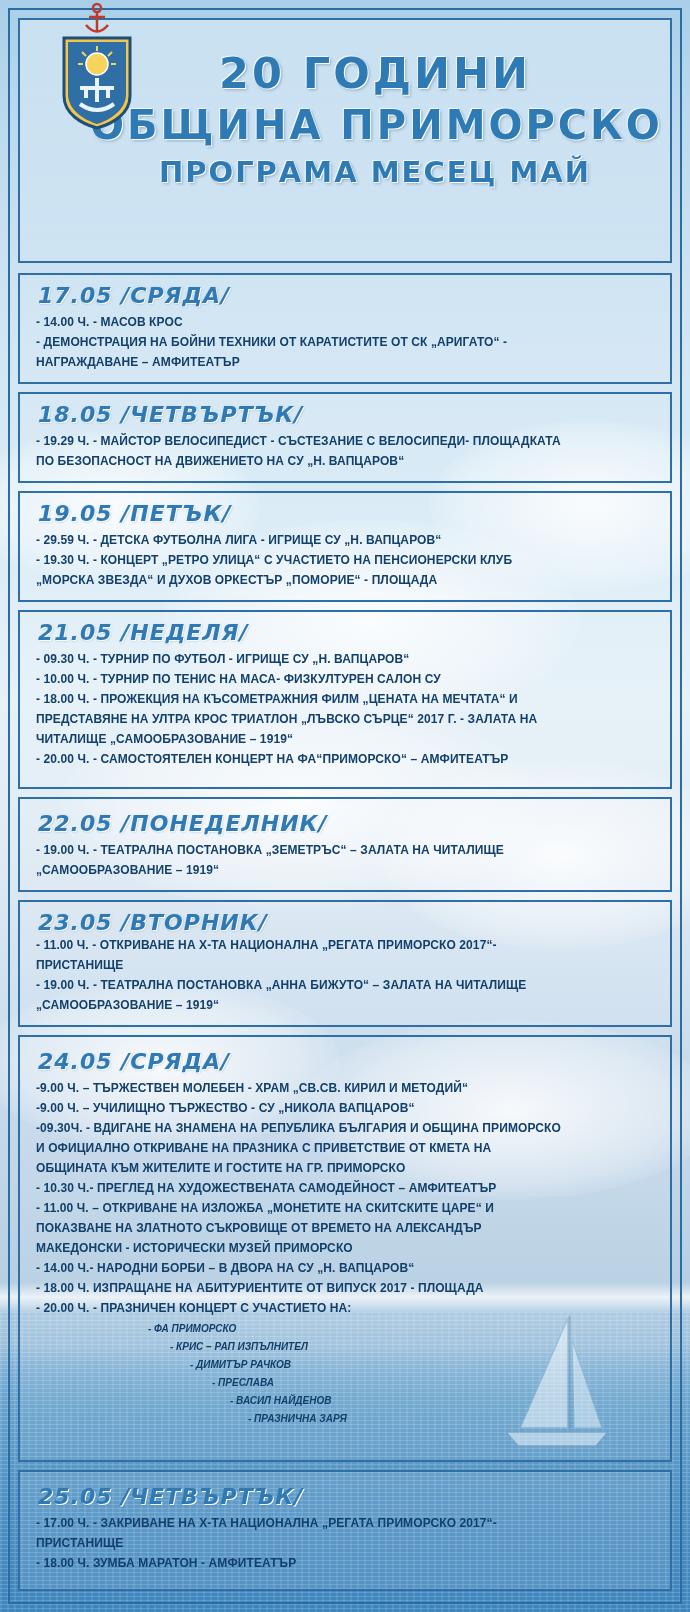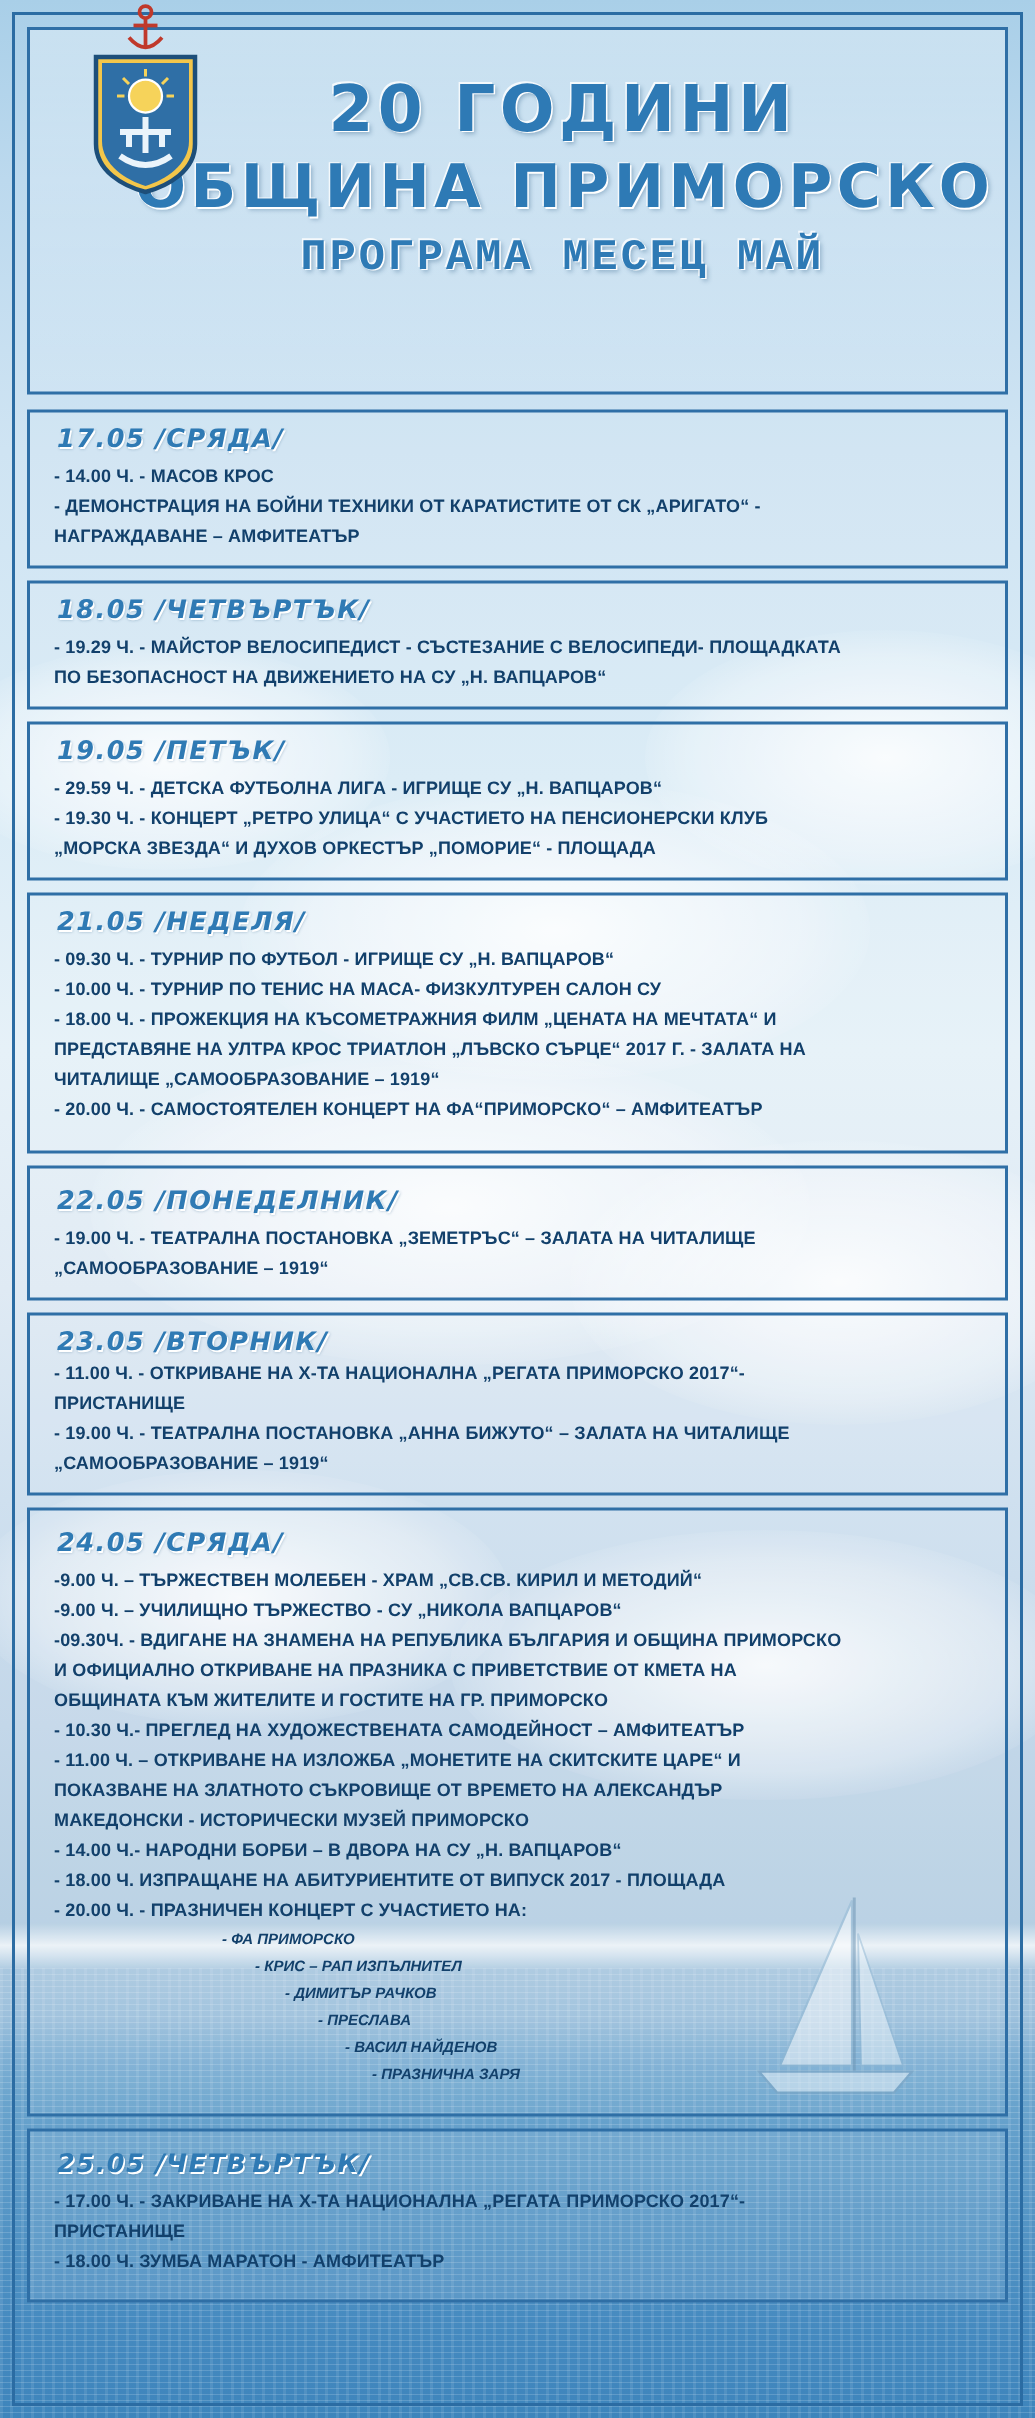--- a/index.html
+++ b/index.html
@@ -100,37 +100,37 @@
     letter-spacing: 3px;
     text-shadow:
       1px 1px 0 #ffffff,
       -1px -1px 0 rgba(255,255,255,.8),
       2px 2px 3px rgba(40,90,130,.35);
     font-family: "DejaVu Sans", sans-serif;
     white-space: nowrap;
   }
   .t-line1 { font-size: 43px; line-height: 54px; margin-top: 16px; }
   .t-line2 { font-size: 40px; line-height: 50px; }
-  .t-line3 { font-size: 29px; line-height: 44px; letter-spacing: 2px; font-family: Liberation Mono, monospace; }
+  .t-line3 { font-size: 29px; line-height: 44px; letter-spacing: 2px; }
 
   
   .days {
     position: relative;
     margin: 10px 18px 0 18px;
   }
   .day {
     border: 2px solid #2f6fa6;
     margin-bottom: 8px;
     padding: 6px 10px 8px 10px;
     background: rgba(255,255,255,0.07);
   }
   .day-title {
     font-family: "DejaVu Sans", sans-serif;
     font-weight: bold;
-    font-size: 17px;
+    font-size: 22px;
     letter-spacing: 1px;
     color: #2f7ab4;
     text-shadow: 1px 1px 0 #fff, 1px 1px 2px rgba(40,90,130,.4);
     margin: 2px 0 6px 8px;
     font-style: italic;
   }
   .ev {
     font-size: 12px;
     font-weight: bold;
     color: #12406b;
@@ -258,21 +258,21 @@
   </div>
 
   <div class="day">
     <div class="day-title" style="margin-bottom:2px;">23.05 /ВТОРНИК/</div>
     <div class="ev">- 11.00 Ч. -  ОТКРИВАНЕ НА Х-ТА НАЦИОНАЛНА „РЕГАТА ПРИМОРСКО 2017“-</div>
     <div class="ev">ПРИСТАНИЩЕ</div>
     <div class="ev">- 19.00 Ч. -  ТЕАТРАЛНА ПОСТАНОВКА „АННА БИЖУТО“ – ЗАЛАТА НА ЧИТАЛИЩЕ</div>
     <div class="ev">„САМООБРАЗОВАНИЕ – 1919“</div>
   </div>
 
-  <div class="day" style="padding-top:10px; padding-bottom:16px; position:relative;">
+  <div class="day" style="padding-top:10px; padding-bottom:32px; position:relative;">
     <div class="day-title">24.05 /СРЯДА/</div>
     <div class="ev">-9.00 Ч. –  ТЪРЖЕСТВЕН МОЛЕБЕН - ХРАМ „СВ.СВ. КИРИЛ И МЕТОДИЙ“</div>
     <div class="ev">-9.00 Ч. –  УЧИЛИЩНО ТЪРЖЕСТВО  - СУ „НИКОЛА ВАПЦАРОВ“</div>
     <div class="ev">-09.30Ч. -  ВДИГАНЕ НА ЗНАМЕНА НА РЕПУБЛИКА БЪЛГАРИЯ И ОБЩИНА ПРИМОРСКО</div>
     <div class="ev">И ОФИЦИАЛНО ОТКРИВАНЕ НА ПРАЗНИКА С ПРИВЕТСТВИЕ ОТ КМЕТА НА</div>
     <div class="ev">ОБЩИНАТА КЪМ ЖИТЕЛИТЕ И ГОСТИТЕ НА ГР. ПРИМОРСКО</div>
     <div class="ev">- 10.30 Ч.- ПРЕГЛЕД НА ХУДОЖЕСТВЕНАТА САМОДЕЙНОСТ – АМФИТЕАТЪР</div>
     <div class="ev">- 11.00 Ч. –  ОТКРИВАНЕ НА ИЗЛОЖБА „МОНЕТИТЕ НА СКИТСКИТЕ ЦАРЕ“ И</div>
     <div class="ev">ПОКАЗВАНЕ НА ЗЛАТНОТО СЪКРОВИЩЕ ОТ ВРЕМЕТО НА АЛЕКСАНДЪР</div>
     <div class="ev">МАКЕДОНСКИ - ИСТОРИЧЕСКИ МУЗЕЙ ПРИМОРСКО</div>

